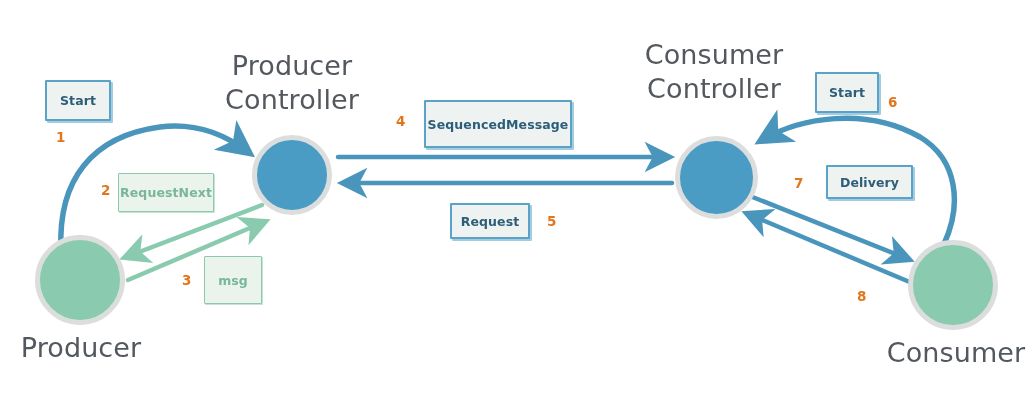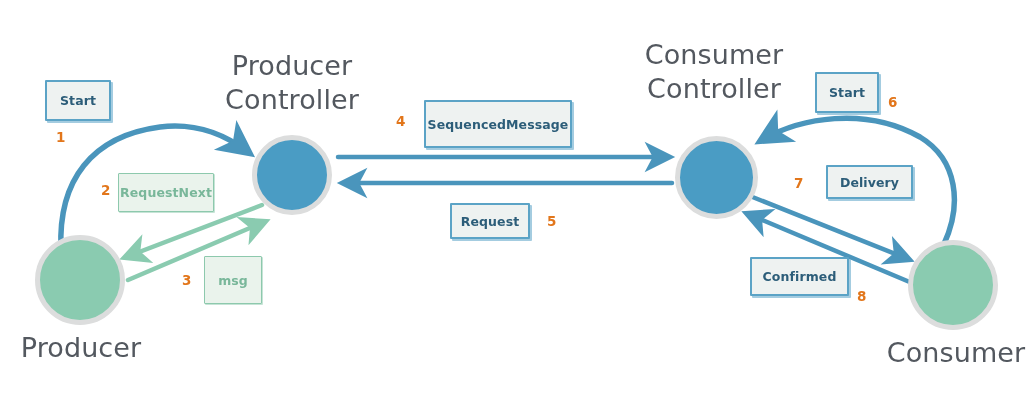--- a/index.html
+++ b/index.html
@@ -156,16 +156,15 @@
 
   <div class="msgbox blue" style="left:450px; top:203px; width:80px; height:36px;">Request</div>
   <div class="stepnum" style="left:547px; top:213px;">5</div>
 
   <div class="msgbox blue" style="left:815px; top:72px; width:64px; height:41px;">Start</div>
   <div class="stepnum" style="left:888px; top:94px;">6</div>
 
   <div class="msgbox blue" style="left:826px; top:165px; width:87px; height:34px;">Delivery</div>
   <div class="stepnum" style="left:794px; top:175px;">7</div>
 
-  <div class="msgbox blue" style="left:750px; top:257px; width:99px; height:39px;">Confirmed</div>
   <div class="stepnum" style="left:857px; top:288px;">8</div>
 
 </div>
 
 </body></html>

